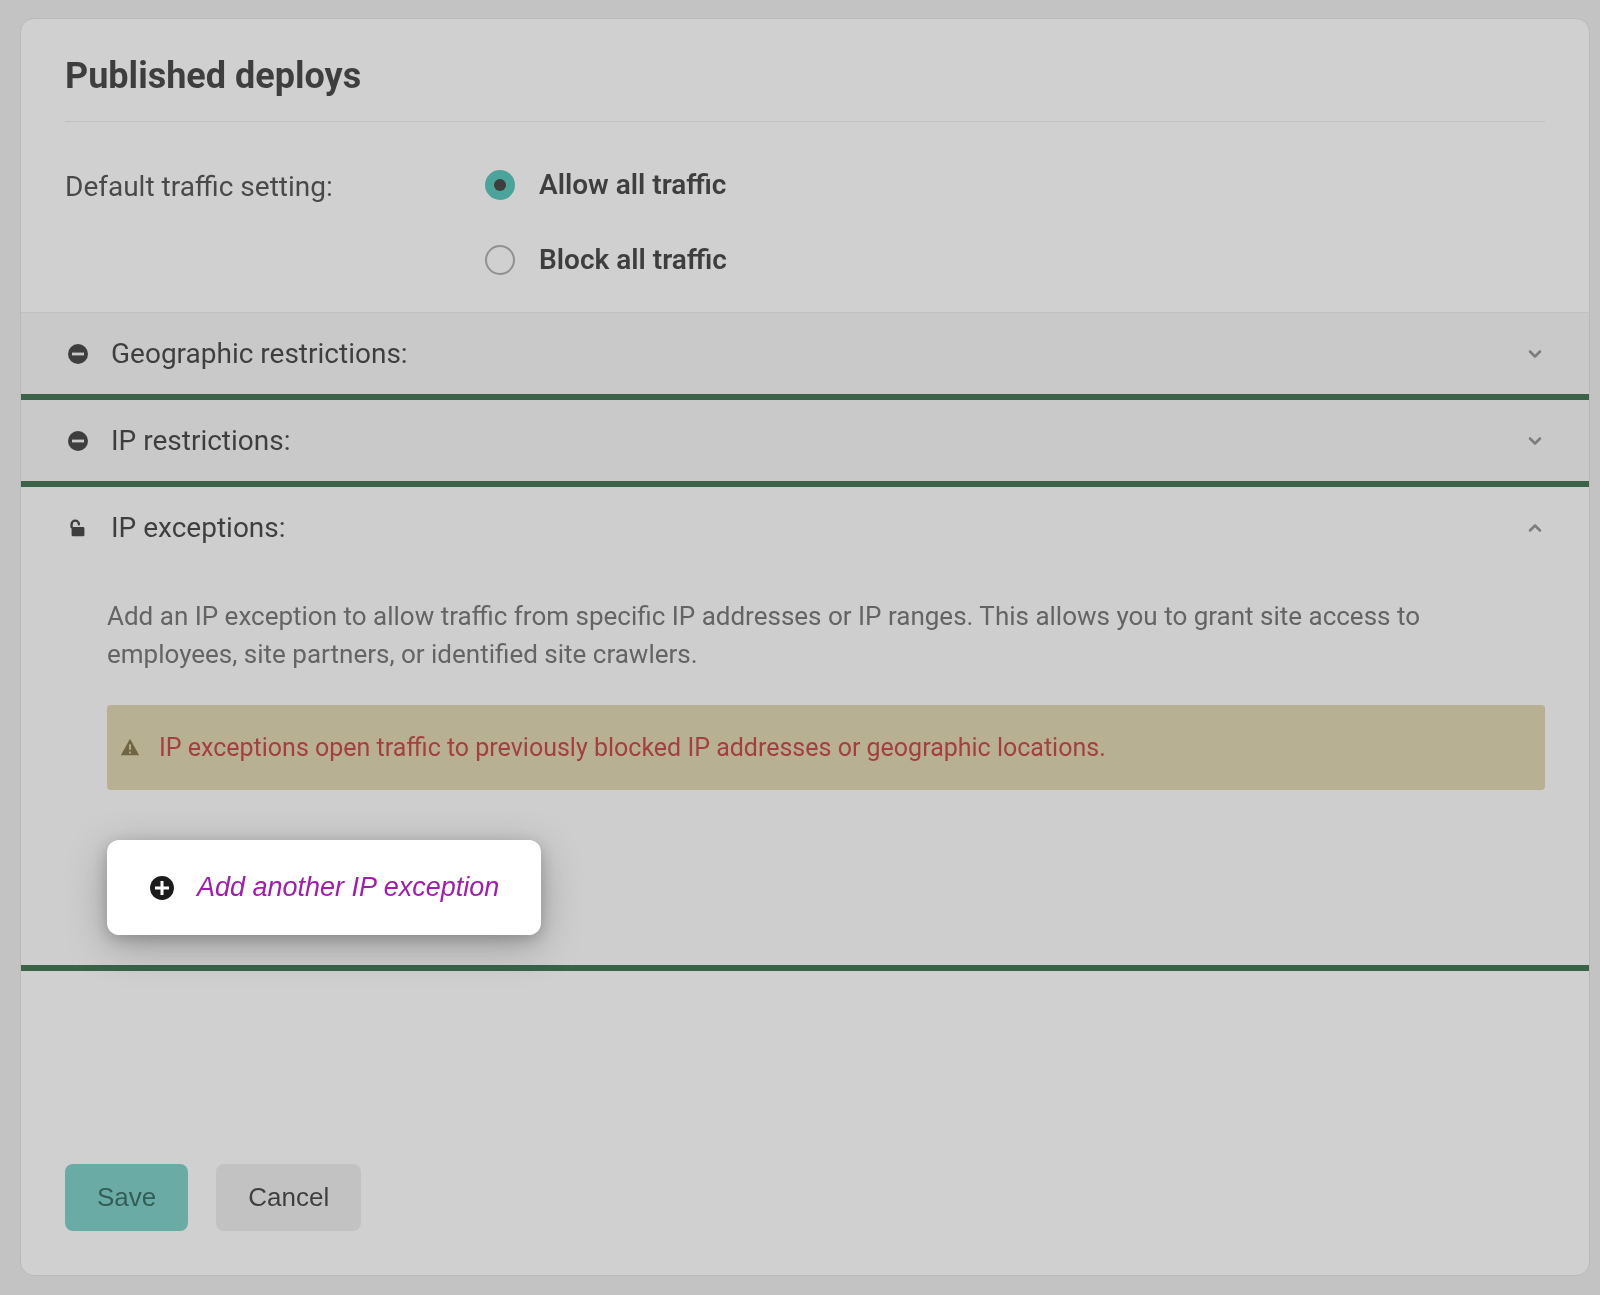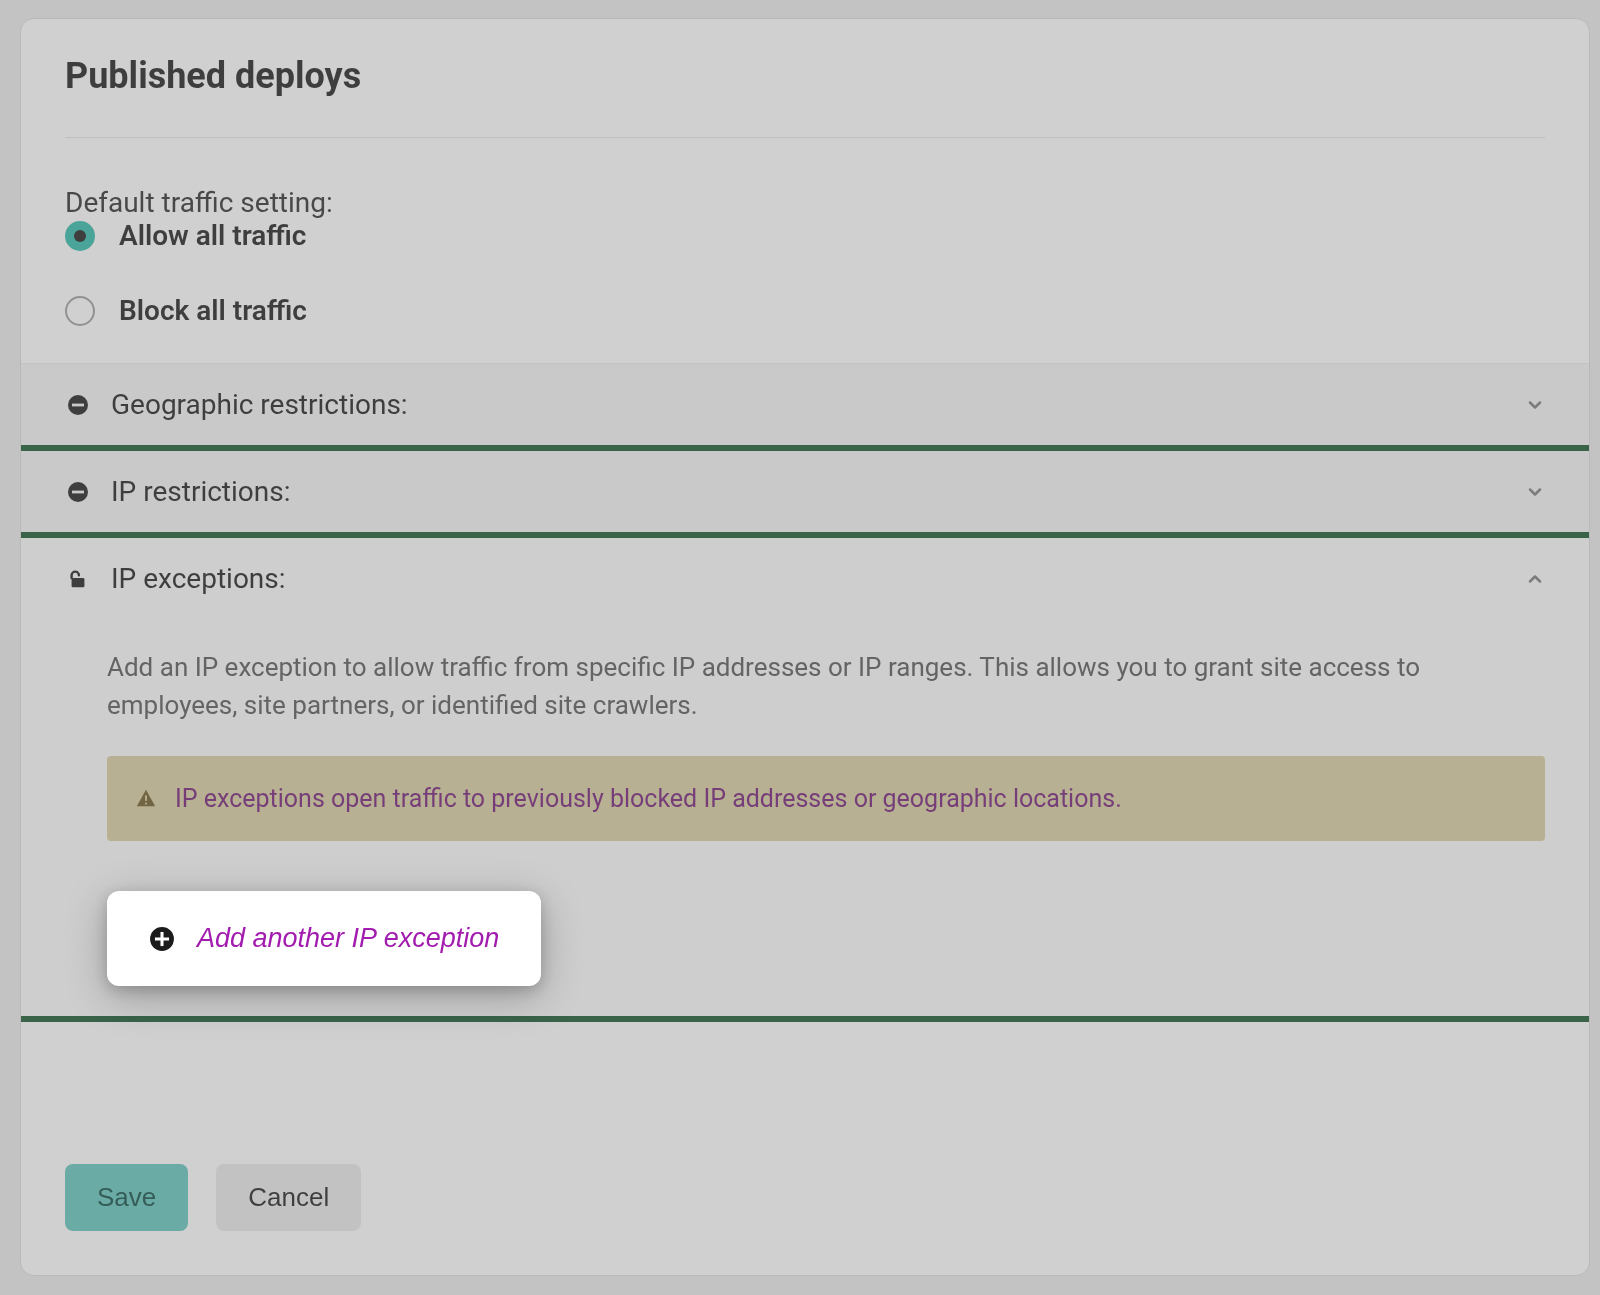--- a/index.html
+++ b/index.html
@@ -29,29 +29,28 @@
       height: 1258px;
       background: #fafafa;
       border: 1px solid #d8d8d8;
       border-radius: 14px;
       padding: 36px 44px 40px 44px;
     }
     .card-title {
       font-size: 36px;
       font-weight: 700;
       color: #1b1b1b;
-      padding-bottom: 40px;
+      padding-bottom: 24px;
       border-bottom: 1px solid #e2e2e2;
       margin-bottom: 46px;
     }
     .setting-row {
       display: flex;
       align-items: flex-start;
       margin-bottom: 36px;
-      flex-direction: column;
     }
     .setting-label {
       width: 420px;
       font-size: 28px;
       color: #2c2c2c;
       padding-top: 2px;
     }
     .radio-group {
       display: flex;
       flex-direction: column;
@@ -131,26 +130,26 @@
     }
     .body-text {
       font-size: 26px;
       line-height: 1.45;
       color: #555555;
       margin-bottom: 32px;
     }
     .warning-banner {
       background: #d5ca9c;
       border-radius: 4px;
-      padding: 28px 28px;
+      padding: 28px 12px;
       display: flex;
       align-items: center;
       gap: 18px;
       font-size: 25px;
-      color: #701a75;
+      color: #b91c1c;
       margin-bottom: 50px;
     }
     .add-button-wrap {
       position: relative;
       z-index: 20;
     }
     .add-button {
       background: #ffffff;
       border: none;
       border-radius: 12px;

